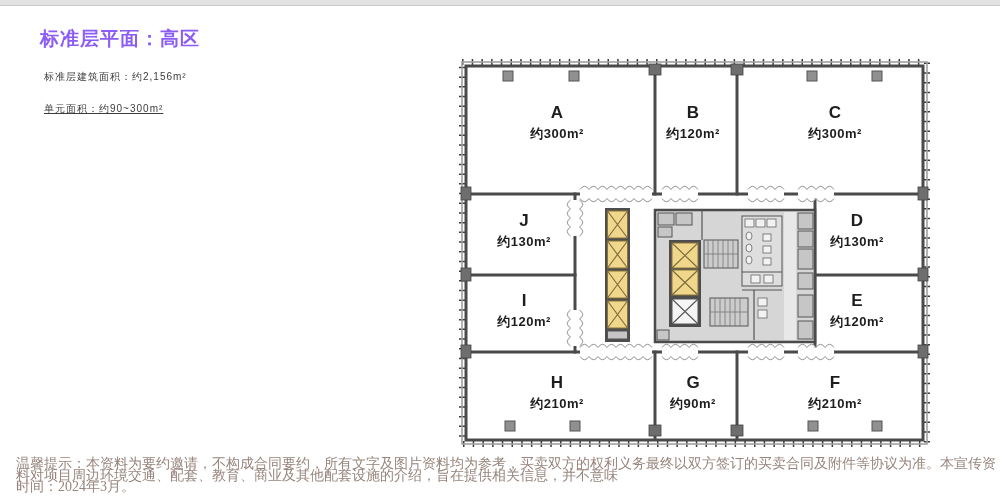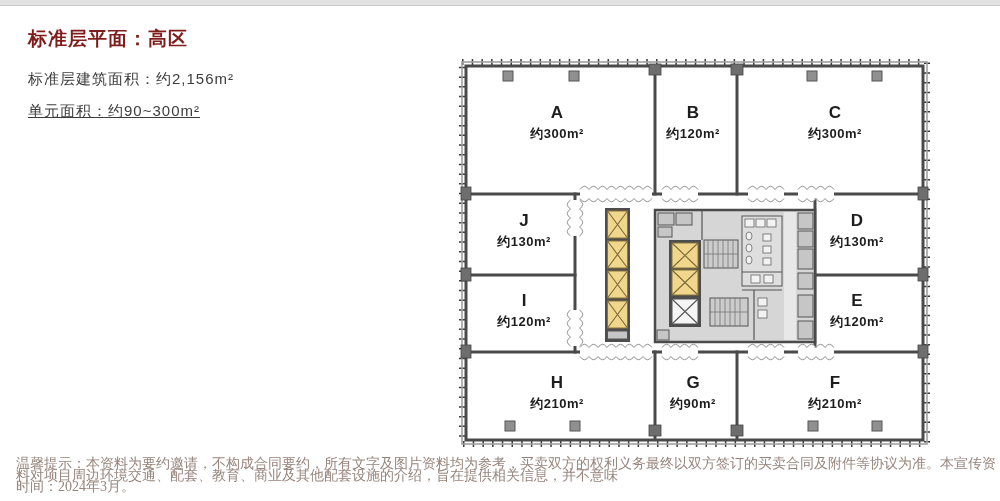--- a/index.html
+++ b/index.html
@@ -6,26 +6,26 @@
   body{
     width:1000px;height:501px;position:relative;overflow:hidden;
     background:#ffffff;
     font-family:"Liberation Sans","DejaVu Sans",sans-serif;
   }
   .top-strip{
     position:absolute;left:0;top:0;width:1000px;height:5px;
     background:#e2e2e2;border-bottom:1px solid #c9c9c9;
   }
   .page-title{
-    position:absolute;left:28px;top:26px;
-    font-size:19px;font-weight:bold;color:#7f1d1d;letter-spacing:1px;
+    position:absolute;left:40px;top:26px;
+    font-size:19px;font-weight:bold;color:#8b5cf6;letter-spacing:1px;
   }
   .info-line{
-    position:absolute;left:28px;
-    font-size:15px;color:#3c3c3c;letter-spacing:1px;
+    position:absolute;left:44px;
+    font-size:10px;color:#3c3c3c;letter-spacing:1px;
   }
   .info-line.l1{top:70px;}
   .info-line.l2{top:102px;text-decoration:underline;}
   .plan-wrap{
     position:absolute;left:458px;top:58px;width:474px;height:392px;
   }
   .disclaimer{
     position:absolute;left:16px;top:458px;width:992px;
     font-size:14px;line-height:11.5px;color:#97857c;font-family:Liberation Serif, serif;
   }

